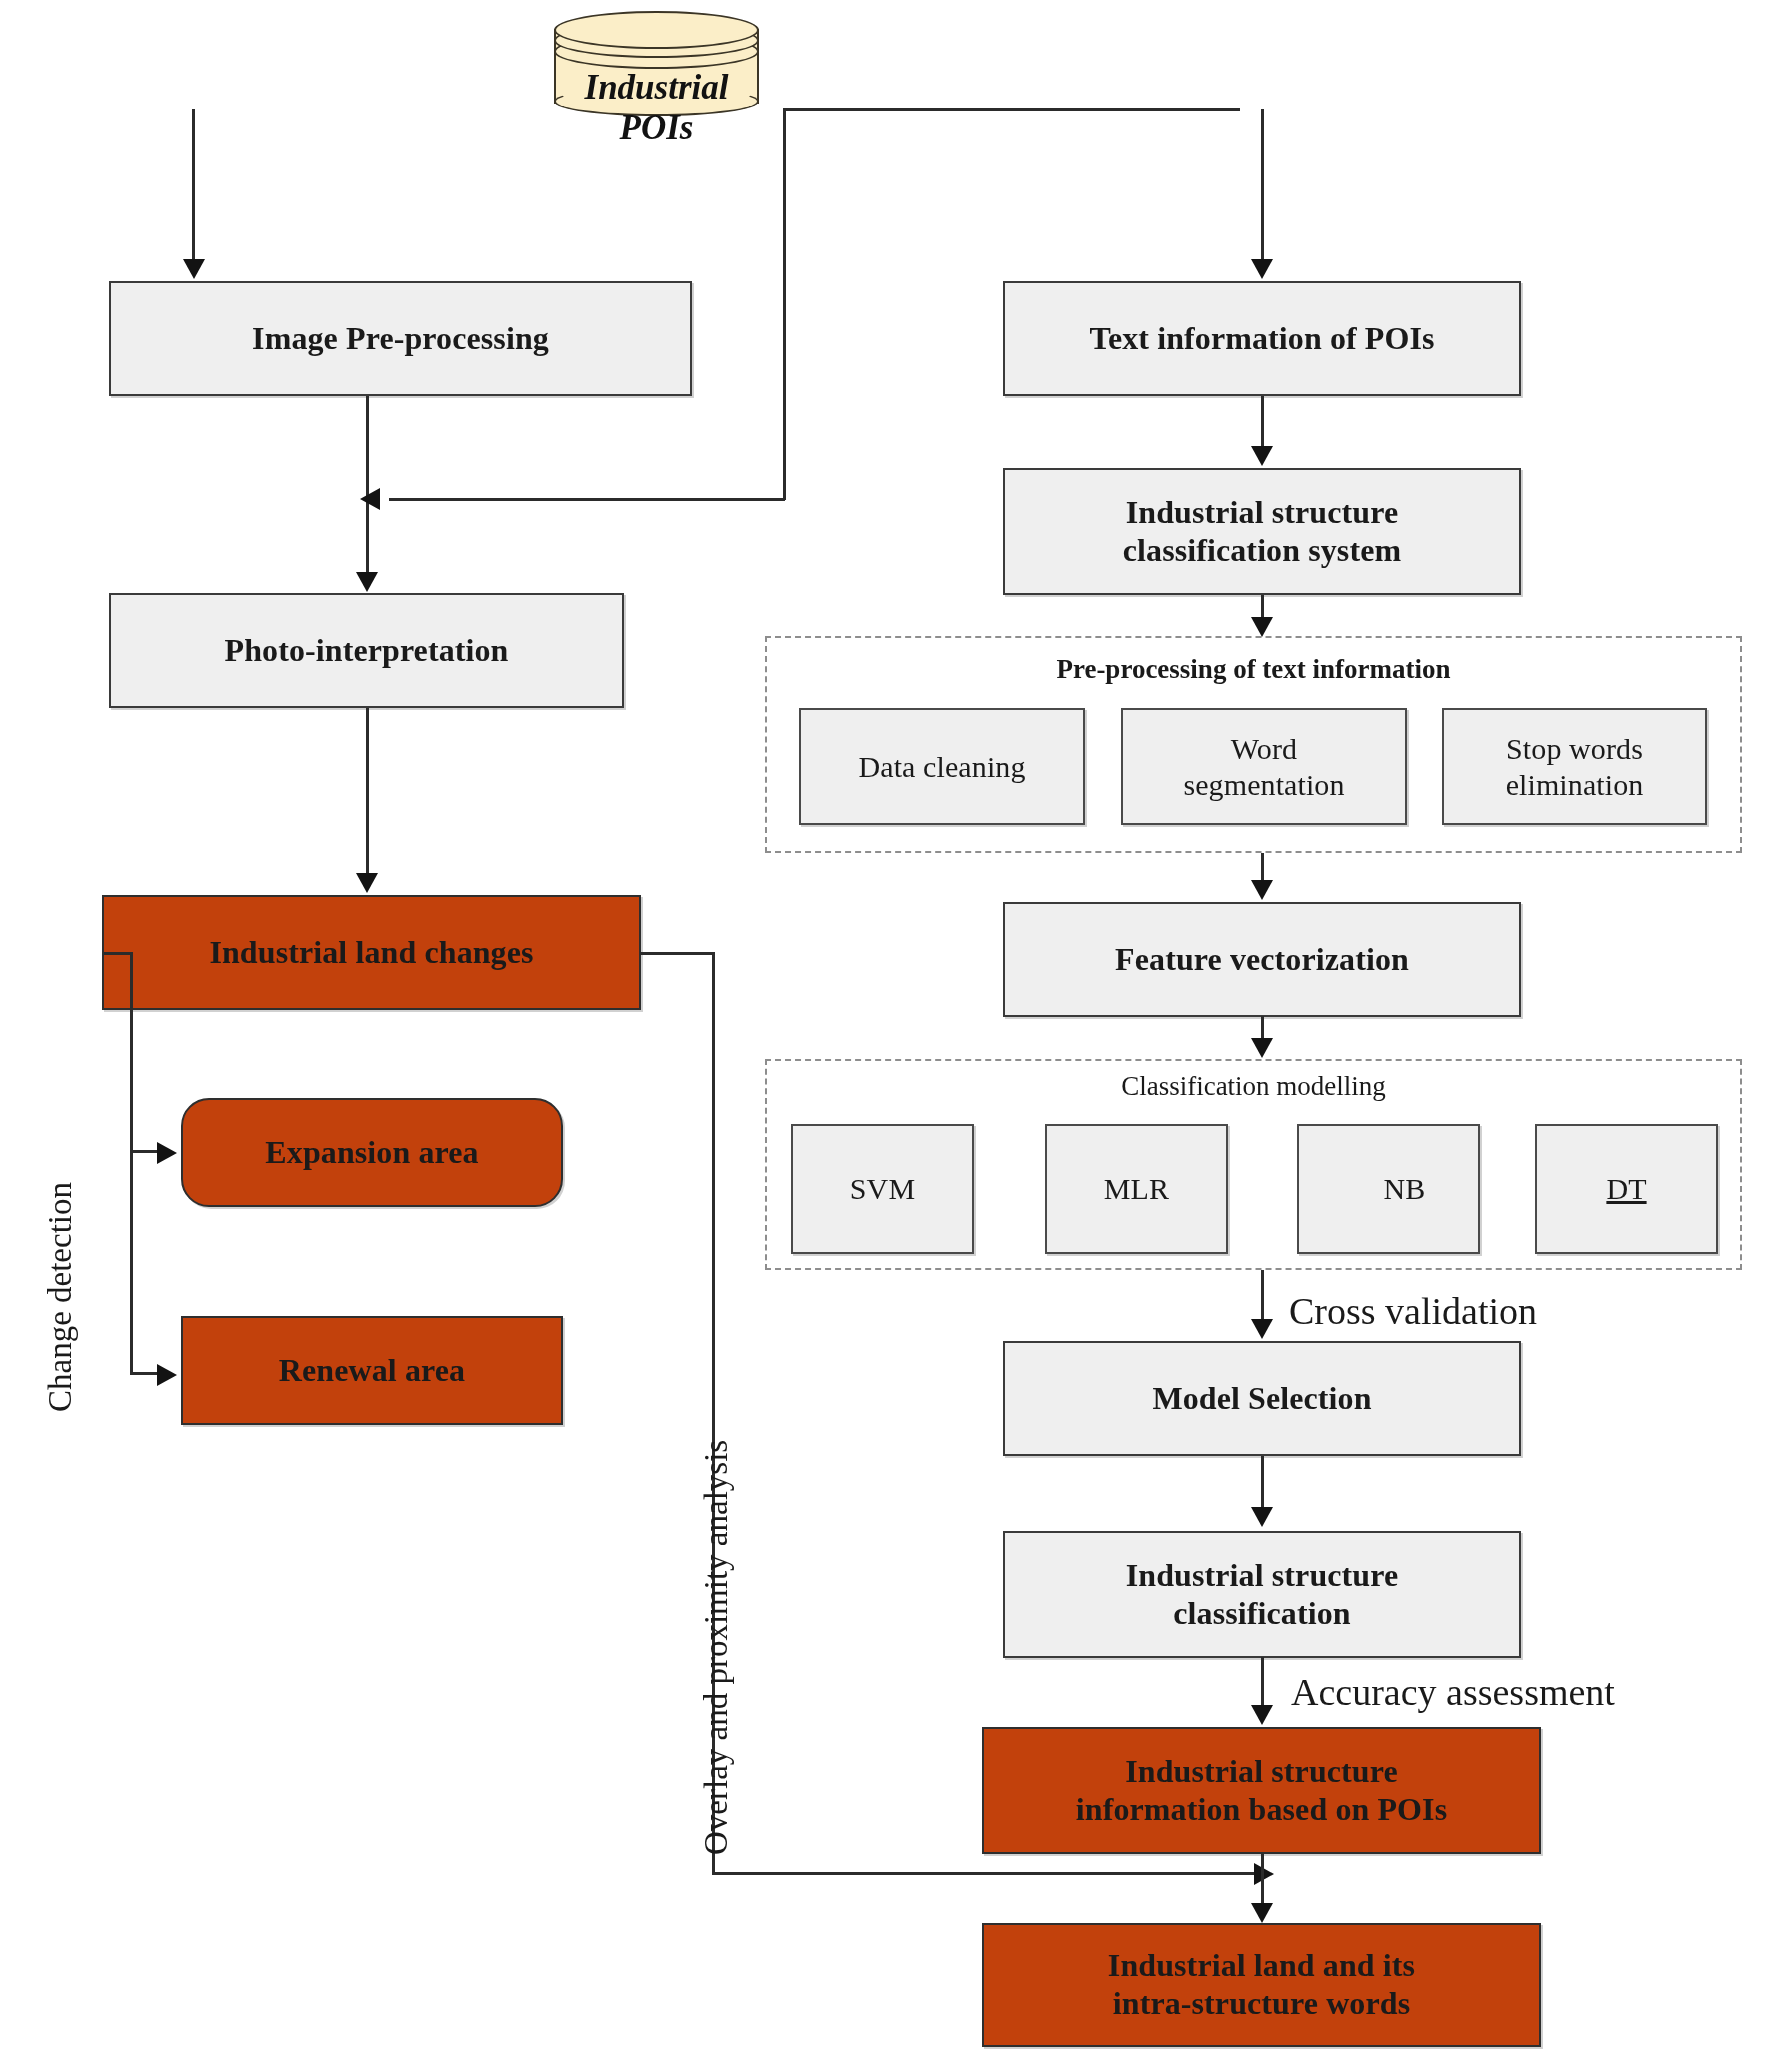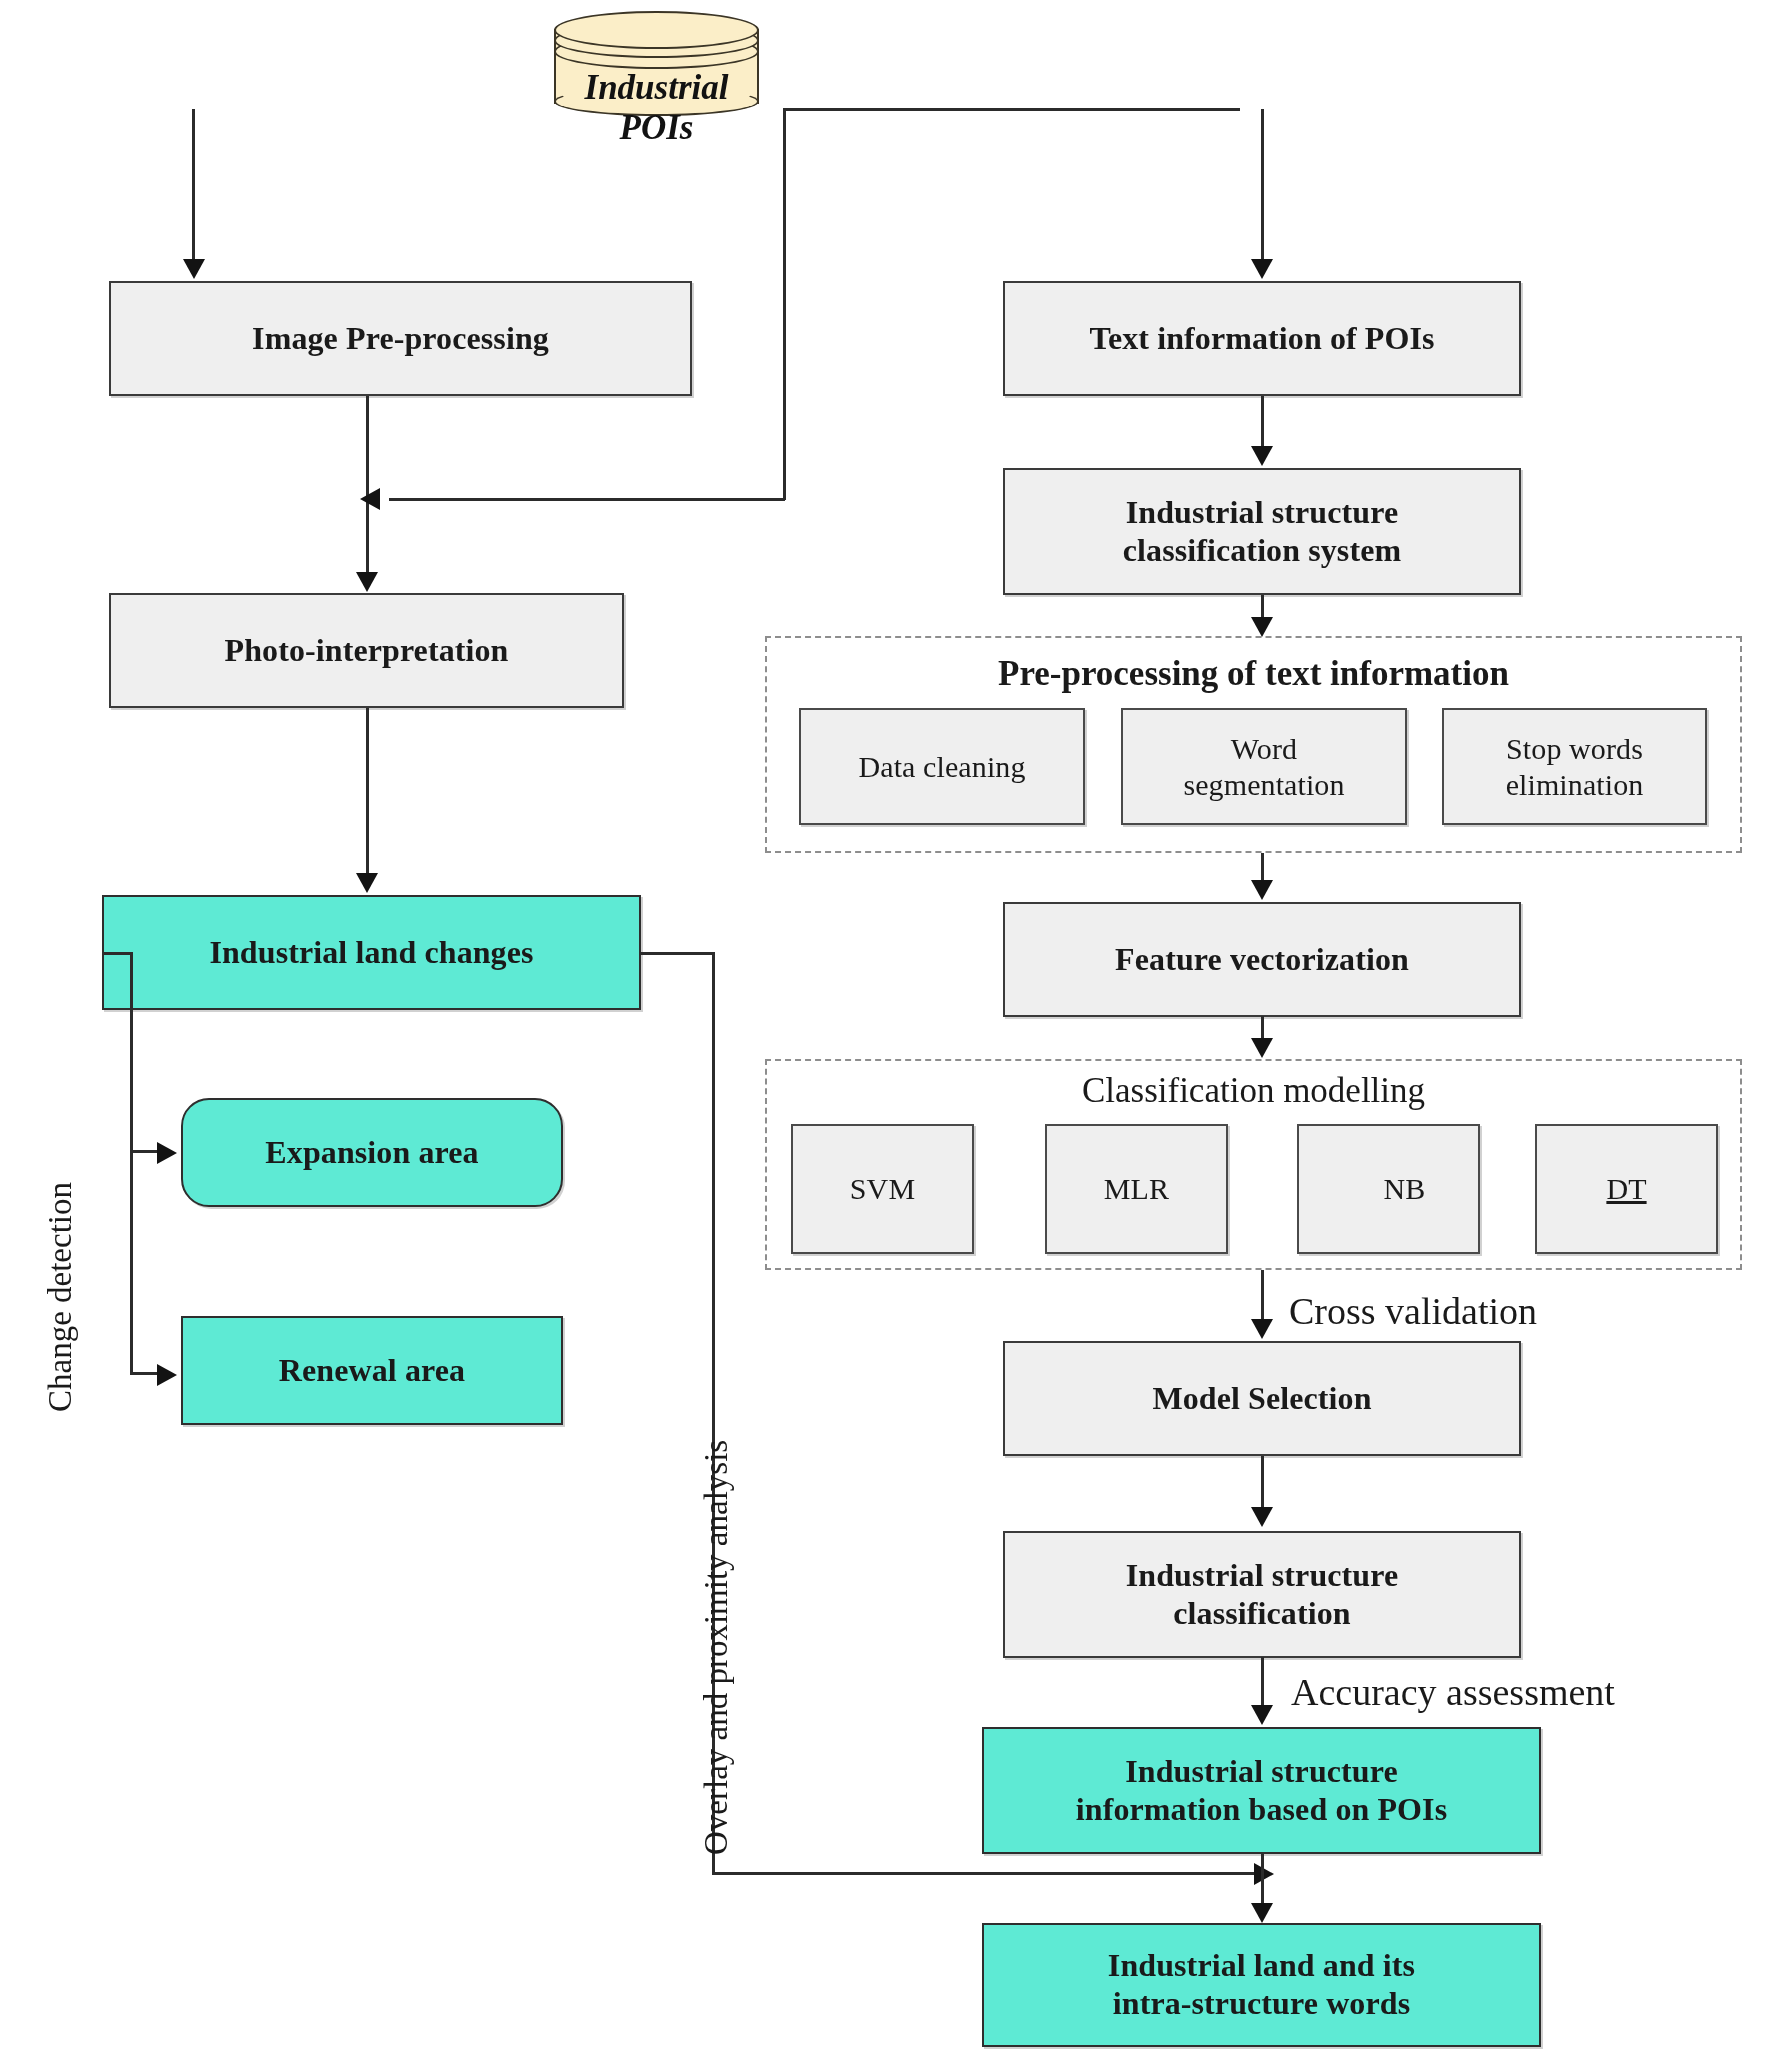--- a/index.html
+++ b/index.html
@@ -36,21 +36,21 @@
   
   .box-grey {
     background: #efefef;
     border: 2.7px solid #3a3a3a;
     font-weight: bold;
     font-size: 32px;
     box-shadow: 2px 2px 0 rgba(0,0,0,0.18);
   }
   
   .box-green {
-    background: #5eead4;
+    background: #c2410c;
     border: 2.7px solid #2e2e2e;
     font-weight: bold;
     font-size: 32px;
     box-shadow: 2px 2px 0 rgba(0,0,0,0.18);
   }
   
   .box-sub {
     background: #efefef;
     border: 2.7px solid #4a4a4a;
     font-weight: normal;
@@ -62,21 +62,21 @@
   .group-dashed {
     position: absolute;
     box-sizing: border-box;
     border: 2px dashed #8d8d8d;
     background: transparent;
   }
   .group-title {
     position: absolute;
     width: 100%;
     text-align: center;
-    font-size: 35px;
+    font-size: 27px;
     line-height: 1;
   }
   .group-title.bold { font-weight: bold; }
   .group-title.regular { font-weight: normal; }
 
   
   .cylinder {
     position: absolute;
     box-sizing: border-box;
   }

